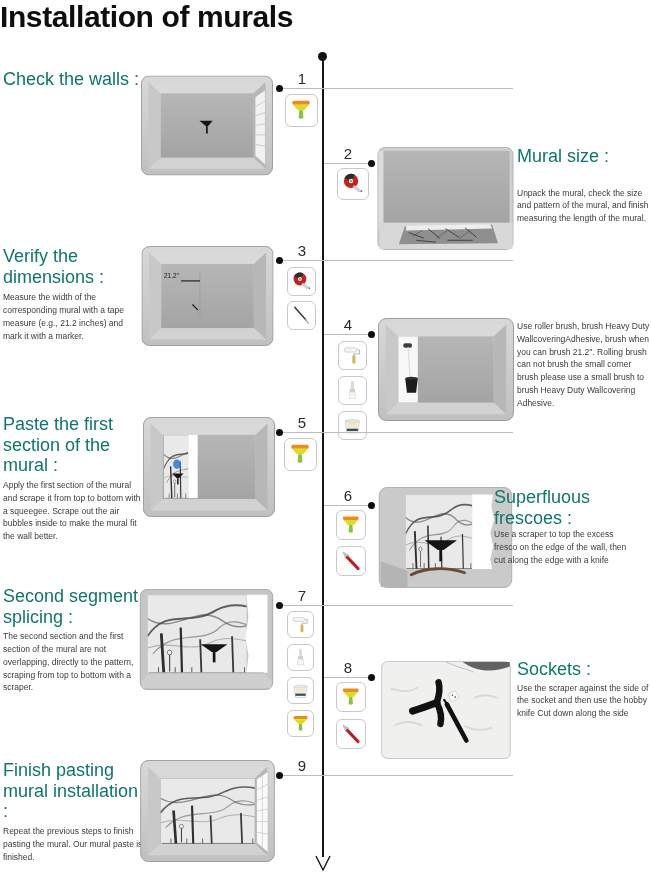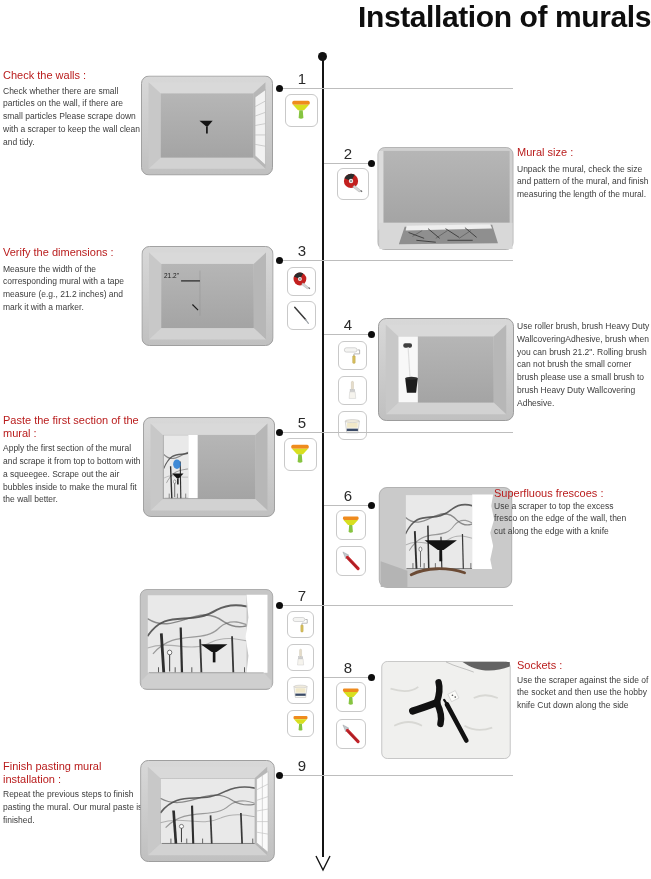--- a/index.html
+++ b/index.html
@@ -1,27 +1,27 @@
 <!DOCTYPE html>
 <html><head>
 <meta charset="utf-8">
 <style>
   html,body{margin:0;padding:0;background:#fff;}
   #canvas{position:relative;width:651px;height:879px;background:#fff;overflow:hidden;
           font-family:"Liberation Sans",sans-serif;}
   .abs{position:absolute;}
-  .title{left:0;top:0;width:651px;text-align:right;font-size:30px;font-weight:bold;
+  .title{left:0;top:0;width:651px;text-align:left;font-size:30px;font-weight:bold;
          color:#0e0e0e;letter-spacing:-0.4px;}
   .subtitle{left:0;top:34px;width:651px;text-align:center;font-size:11px;color:#2b2b2b;}
   .vline{left:322px;top:57px;width:1.6px;height:800px;background:#141414;}
   .startdot{left:318px;top:52px;width:9px;height:9px;border-radius:50%;background:#111;}
   .hline{height:1px;background:#bdbdbd;}
   .dot{width:7px;height:7px;border-radius:50%;background:#0d0d0d;}
   .num{font-size:15px;color:#2a2a2a;text-align:center;width:40px;}
-  .step-heading{font-size:11px;line-height:1.15;color:#b91c1c;}
+  .step-heading{font-size:18px;line-height:1.15;color:#0f766e;}
   .step-body{font-size:8.5px;line-height:1.5;color:#3c3c3c;}
   .tools{display:flex;flex-direction:column;}
   .tool{background:#fff;border:1px solid #c9c9c9;border-radius:6px;display:flex;
         align-items:center;justify-content:center;}
   .tool svg{width:84%;height:84%;}
   .illus svg{width:100%;height:100%;display:block;}
   .dim-label{font-size:6.5px;color:#1a1a1a;}
 </style>
 </head>
 <body>
@@ -137,21 +137,20 @@
   <div class="abs title">Installation of murals</div>
 
   <div class="abs startdot"></div>
   <div class="abs vline"></div>
   <svg class="abs" style="left:313px;top:853px;width:20px;height:20px" viewBox="0 0 20 20">
       <polyline points="3,3 10,17 17,3" fill="none" stroke="#141414" stroke-width="1.4"></polyline>
     </svg>
 
   <div class="abs" style="left:3px;top:69px;width:138px">
     <div class="step-heading">Check the walls :</div>
-    <div class="step-body" style="margin-top:3px">Check whether there are small particles on the wall, if there are small particles Please scrape down with a scraper to keep the wall clean and tidy.</div>
   </div>
   <div class="abs illus" style="left:141px;top:74px;width:132px;height:103px">
     <svg viewBox="0 0 140 106">
       <use href="#sym-room"></use>
       <polygon points="121,23 132,15 132,95 121,85" fill="#f2f2f2" stroke="#b0b0b0" stroke-width="0.6"></polygon>
       <line x1="121" y1="33" x2="132" y2="27" stroke="#b8b8b8" stroke-width="0.7"></line>
       <line x1="121" y1="43" x2="132" y2="39" stroke="#b8b8b8" stroke-width="0.7"></line>
       <line x1="121" y1="53" x2="132" y2="51" stroke="#b8b8b8" stroke-width="0.7"></line>
       <line x1="121" y1="63" x2="132" y2="63" stroke="#b8b8b8" stroke-width="0.7"></line>
       <line x1="121" y1="73" x2="132" y2="75" stroke="#b8b8b8" stroke-width="0.7"></line>
@@ -187,21 +186,21 @@
       <polygon points="1,4 6,4 6,78 1,86" fill="#dcdcdc"></polygon>
       <rect x="2" y="78" width="137" height="27" fill="#d8d8d8"></rect>
       <polygon points="28,82 118,80 124,99 22,100" fill="#8f8f8f"></polygon>
       <polygon points="30,81 116,79.5 118,84 29,86" fill="#eeeeee"></polygon>
       <path d="M32,88 l16,6 M52,84 l12,10 M70,84 l14,9 M90,83 l12,10 M40,96 l20,2 M72,96 l26,0" stroke="#2c2c2c" stroke-width="1" fill="none" opacity="0.8"></path>
       <path d="M36,92 l10,-6 M60,94 l12,-8 M84,94 l12,-8" stroke="#4a4a4a" stroke-width="0.8" fill="none" opacity="0.7"></path>
     </svg>
   </div>
   <div class="abs" style="left:517px;top:146px;width:132px">
     <div class="step-heading">Mural size :</div>
-    <div class="step-body" style="margin-top:4px">Unpack the mural, check the size and pattern of the mural, and finish measuring the length of the mural.</div>
+    <div class="step-body" style="margin-top:20px">Unpack the mural, check the size and pattern of the mural, and finish measuring the length of the mural.</div>
   </div>
 
   <div class="abs" style="left:3px;top:246px;width:140px">
     <div class="step-heading">Verify the dimensions :</div>
     <div class="step-body" style="margin-top:4px">Measure the width of the corresponding mural with a tape measure (e.g., 21.2 inches) and mark it with a marker.</div>
   </div>
   <div class="abs illus" style="left:138px;top:246px;width:139px;height:100px">
     <svg viewBox="0 0 140 106">
       <use href="#sym-room"></use>
       <line x1="62" y1="26" x2="62" y2="74" stroke="#8f8f8f" stroke-width="0.5"></line>
@@ -313,20 +312,24 @@
       <polygon points="48,56 82,56 68,66 62,66" fill="#141414"></polygon>
       <rect x="63.5" y="66" width="3" height="12" fill="#141414"></rect>
       <path d="M34,92 C50,84 72,84 90,90" fill="none" stroke="#6b4a34" stroke-width="3" stroke-linecap="round"></path>
     </svg>
   </div>
   <div class="abs" style="left:494px;top:487px;width:134px">
     <div class="step-heading">Superfluous frescoes :</div>
     <div class="step-body" style="margin-top:0">Use a scraper to top the excess fresco on the edge of the wall, then cut along the edge with a knife</div>
   </div>
 
+  <div class="abs" style="left:3px;top:586px;width:142px">
+    <div class="step-heading">Second segment splicing :</div>
+    <div class="step-body" style="margin-top:3px">The second section and the first section of the mural are not overlapping, directly to the pattern, scraping from top to bottom with a scraper.</div>
+  </div>
   <div class="abs illus" style="left:139px;top:589px;width:135px;height:101px">
     <svg viewBox="0 0 140 106">
       <rect x="0.5" y="0.5" width="139" height="105" rx="7" fill="#c6c6c6" stroke="#9a9a9a" stroke-width="0.8"></rect>
       <g clip-path="url(#clipM7)">
           <use href="#sym-park" transform="translate(8,6) scale(1.04,1.1)"></use>
         </g>
       <polygon points="112,6 134,6 134,88 112,88 114,70 111,50 114,30" fill="#ffffff"></polygon>
       <polygon points="64,58 92,58 80.5,66 75.5,66" fill="#141414"></polygon>
       <rect x="76.6" y="66" width="2.8" height="11" fill="#141414"></rect>
       <polygon points="2,96 10,88 130,88 138,96 138,104 2,104" fill="#cfcfcf"></polygon>

